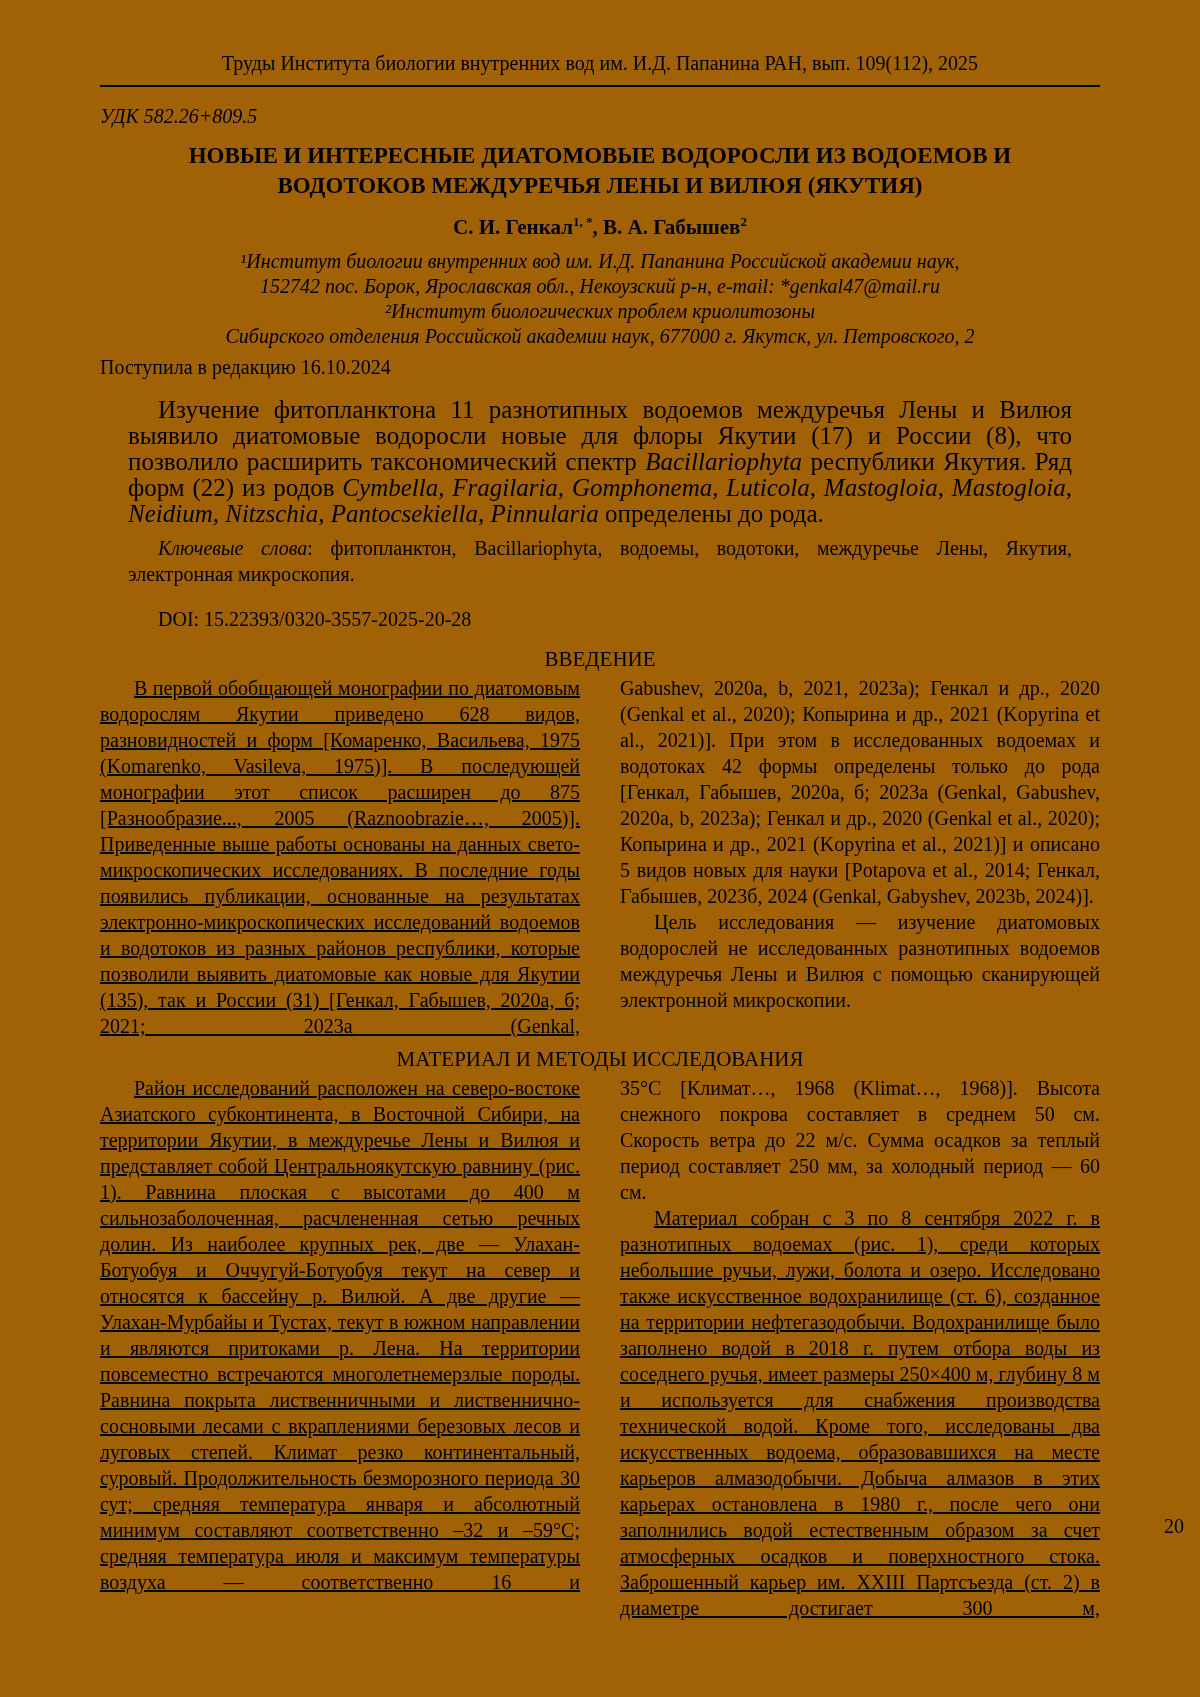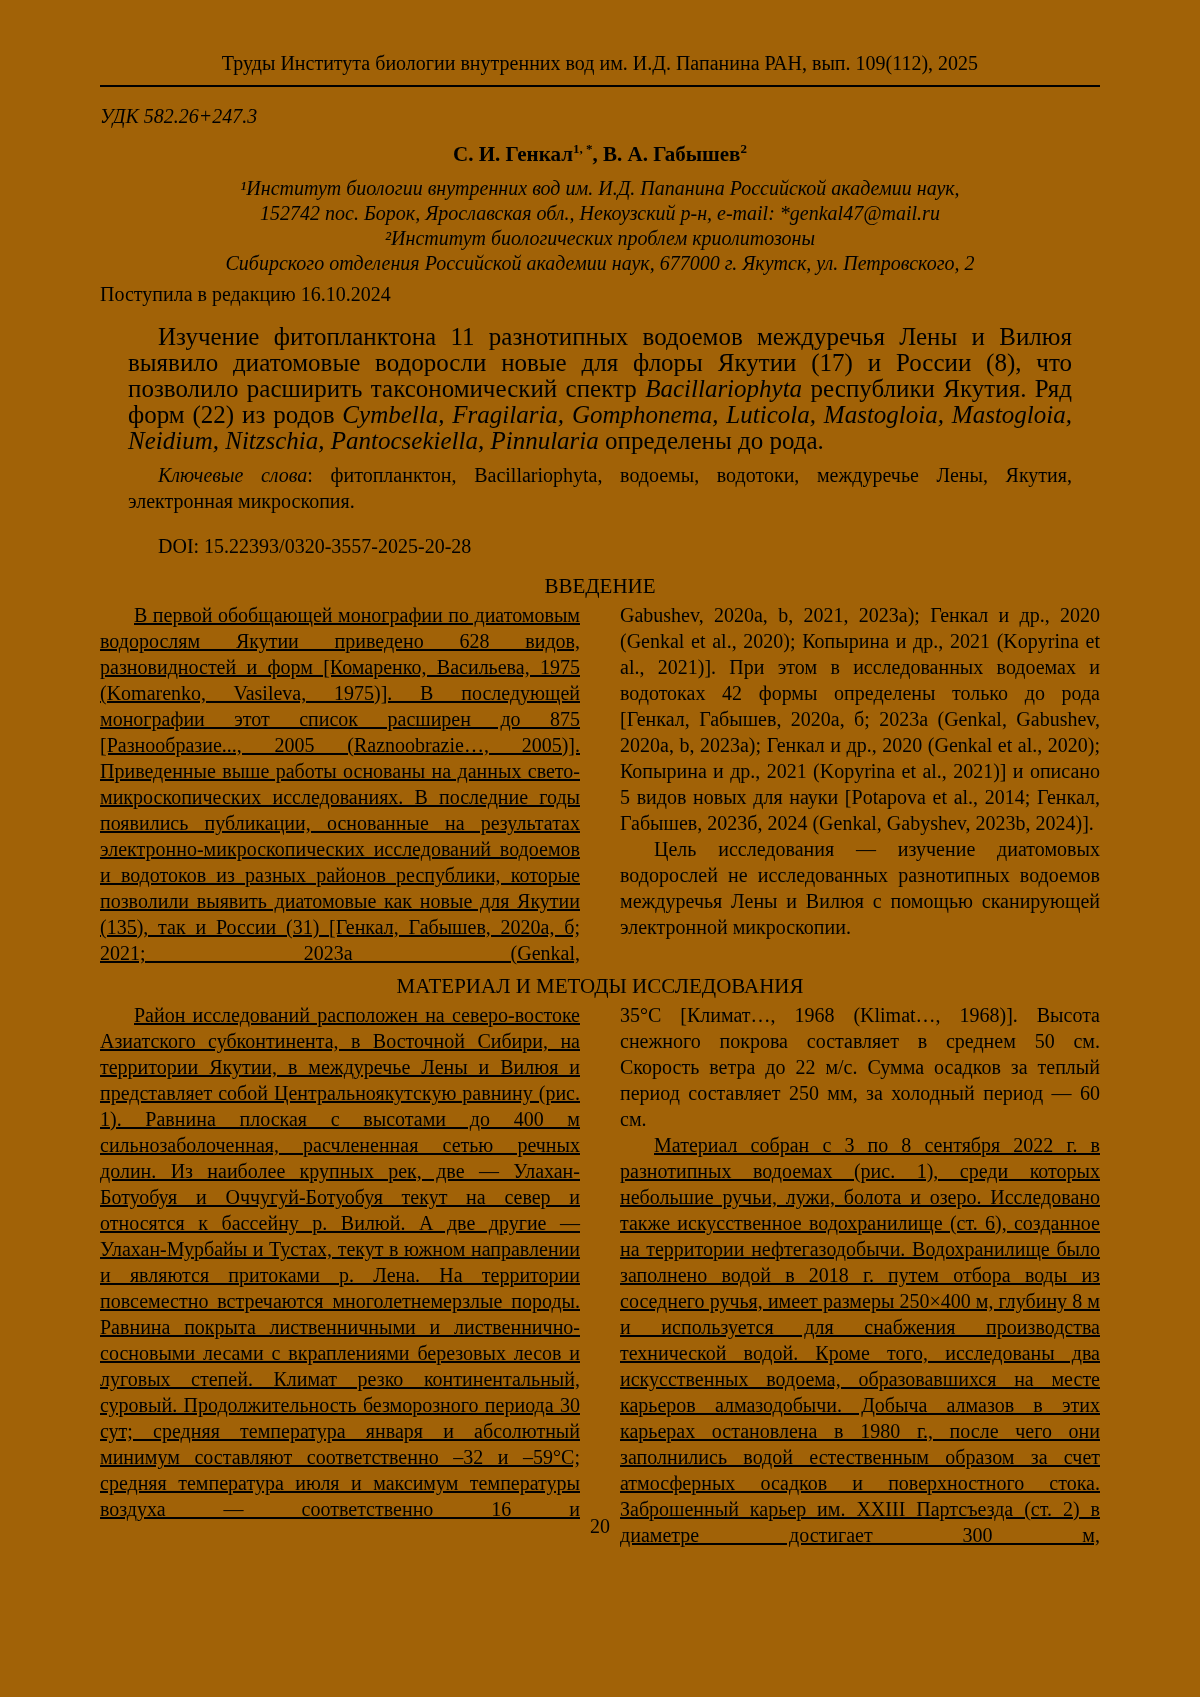--- a/index.html
+++ b/index.html
@@ -98,37 +98,38 @@
     hyphens: auto;
     -webkit-hyphens: auto;
   }
   .para { text-indent: 34px; }
   .para.cont { text-indent: 0; }
   .para.fill-last { text-align-last: justify; text-decoration: underline; }
   .page-number {
     position: absolute;
     bottom: 158px;
     left: 0;
-    right: 0;
-    text-align: center;
+    right: 16px;
+    text-align: right;
     font-size: 20px;
   }
 </style>
 </head>
 <body>
 
 <div class="page">
 
   <header>
     <div class="running-head">Труды Института биологии внутренних вод им. И.Д. Папанина РАН, вып. 109(112), 2025</div>
     <hr class="head-rule">
   </header>
 
-  <div class="udc">УДК 582.26+247.3</div>
+  <div class="udc">УДК 582.26+809.5</div>
 
+  <h1 class="title">НОВЫЕ И ИНТЕРЕСНЫЕ ДИАТОМОВЫЕ ВОДОРОСЛИ ИЗ ВОДОЕМОВ И ВОДОТОКОВ МЕЖДУРЕЧЬЯ ЛЕНЫ И ВИЛЮЯ (ЯКУТИЯ)</h1>
 
   <div class="authors"><span>С. И. Генкал</span><sup>1, *</sup><span>, </span><span>В. А. Габышев</span><sup>2</sup></div>
 
   <div class="affil-block">
     <div class="affil">¹Институт биологии внутренних вод им. И.Д. Папанина Российской академии наук,</div>
     <div class="affil">152742 пос. Борок, Ярославская обл., Некоузский р-н, e-mail: *genkal47@mail.ru</div>
     <div class="affil">²Институт биологических проблем криолитозоны</div>
     <div class="affil">Сибирского отделения Российской академии наук, 677000 г. Якутск, ул. Петровского, 2</div>
   </div>
 

